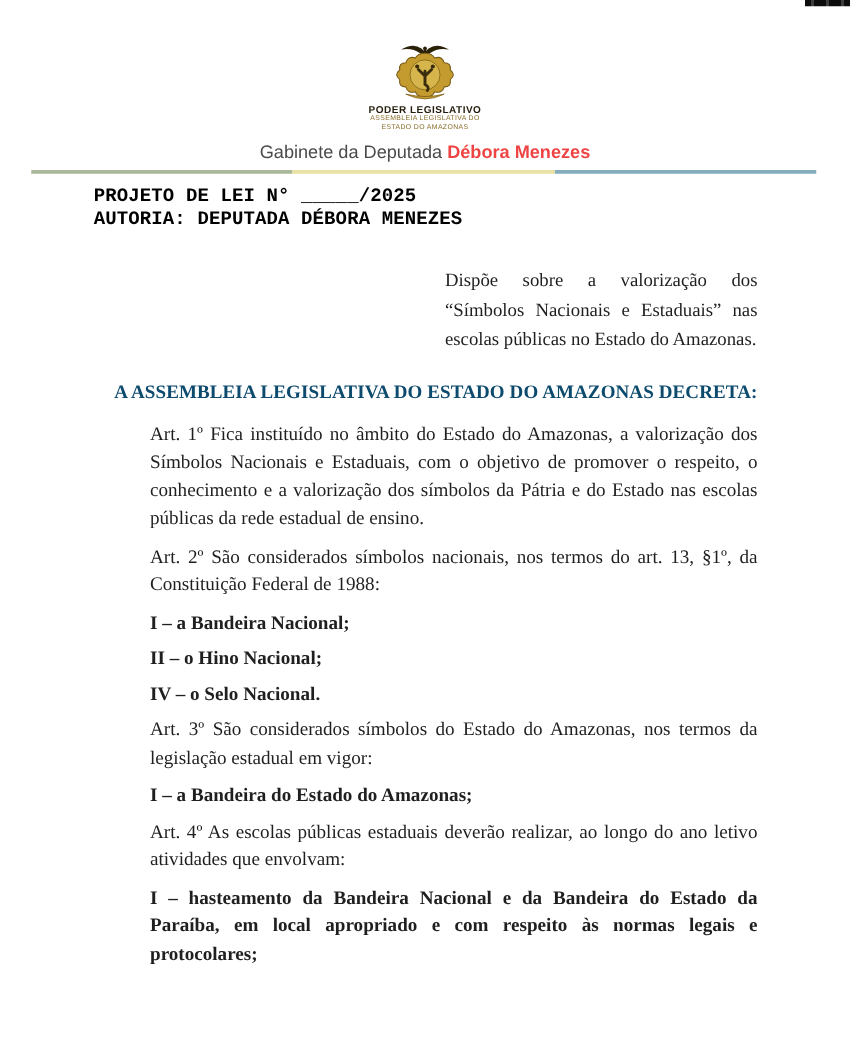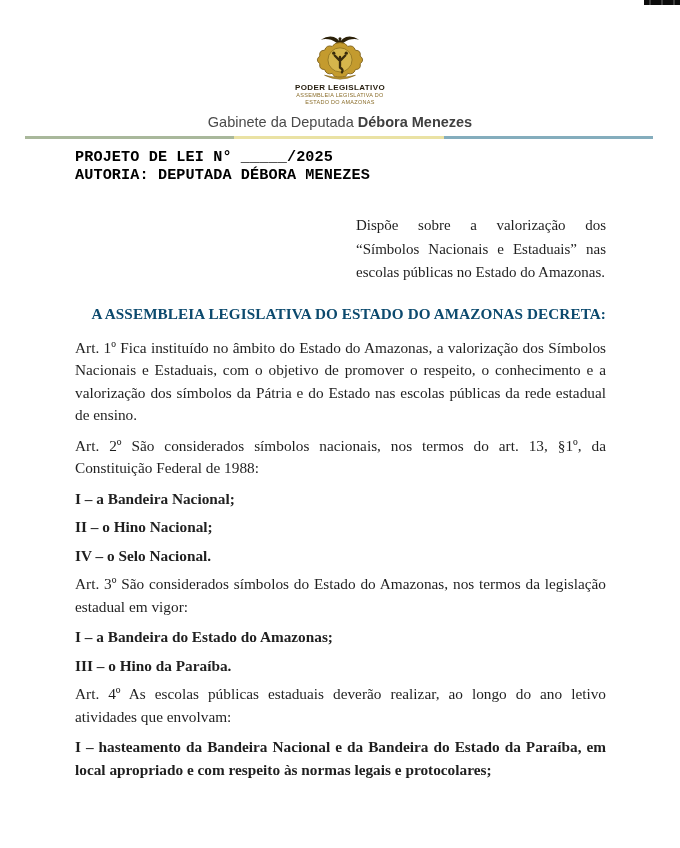--- a/index.html
+++ b/index.html
@@ -18,35 +18,35 @@
     background:repeating-linear-gradient(90deg,#0c0c0c 0 5px,#3d3d3d 5px 7px,#0c0c0c 7px 12px);
   }
   
   .emblem { position:absolute; top:31px; left:50%; transform:translateX(-50%); }
   .org-lines { position:absolute; top:83px; left:0; width:100%; text-align:center;
     font-family:"Liberation Sans", sans-serif; }
   .org-title { font-size:8px; font-weight:bold; letter-spacing:.4px; color:#241c0d; line-height:9px; }
   .org-sub { font-size:5.5px; color:#8a6d2a; letter-spacing:.3px; line-height:6.5px; }
   .office-line { position:absolute; top:114px; left:0; width:100%; text-align:center;
     font-family:"Liberation Sans", sans-serif; font-size:14.5px; color:#4a4a4a; }
-  .office-line b { color:#404040; }
+  .office-line b { color:#ef4444; }
   .divider { position:absolute; top:136px; left:25px; width:628px; height:3px; display:flex; }
   .divider span { flex:1; height:100%; }
   
   .content { position:absolute; top:149px; left:75px; width:531px; }
   .doc-title { font-weight:bold; font-size:15.2px; line-height:17.5px; color:#000; letter-spacing:.1px;font-family:Liberation Mono, monospace; }
   .ementa {
     margin:30px 0 0 281px; width:250px;
     text-align:justify; font-size:15px; line-height:23.5px;
   }
   .decree-heading {
     margin-top:17px; text-align:right; font-weight:bold; font-size:15.2px;
     line-height:23px; color:#0c4a6e; letter-spacing:.1px;
   }
-  .blocks { margin-top:12px; font-size:15.3px; line-height:22.5px; }
+  .blocks { margin-top:12px; font-size:15.3px; line-height:22.5px;margin-left:45px; }
   .blocks p { text-align:justify; margin:0; }
   .blocks p.article { margin-bottom:8px; }
   .blocks p.item { margin-bottom:6px;font-weight:bold; }
 </style>
 </head>
 <body>
 
 <div class="page">
 
   <div class="scan-artifact"></div>
@@ -93,19 +93,18 @@
     <div class="decree-heading">A ASSEMBLEIA LEGISLATIVA DO ESTADO DO AMAZONAS DECRETA:</div>
 
     <div class="blocks">
         <p class="article">Art. 1º Fica instituído no âmbito do Estado do Amazonas, a valorização dos Símbolos Nacionais e Estaduais, com o objetivo de promover o respeito, o conhecimento e a valorização dos símbolos da Pátria e do Estado nas escolas públicas da rede estadual de ensino.</p>
         <p class="article">Art. 2º São considerados símbolos nacionais, nos termos do art. 13, §1º, da Constituição Federal de 1988:</p>
         <p class="item">I – a Bandeira Nacional;</p>
         <p class="item">II – o Hino Nacional;</p>
         <p class="item">IV – o Selo Nacional.</p>
         <p class="article">Art. 3º São considerados símbolos do Estado do Amazonas, nos termos da legislação estadual em vigor:</p>
         <p class="item">I – a Bandeira do Estado do Amazonas;</p>
-        <p class="item">III – o Hino da Paraíba.</p>
         <p class="article">Art. 4º As escolas públicas estaduais deverão realizar, ao longo do ano letivo atividades que envolvam:</p>
         <p class="item">I – hasteamento da Bandeira Nacional e da Bandeira do Estado da Paraíba, em local apropriado e com respeito às normas legais e protocolares;</p>
       </div>
   </div>
 
 </div>
 
 </body></html>

